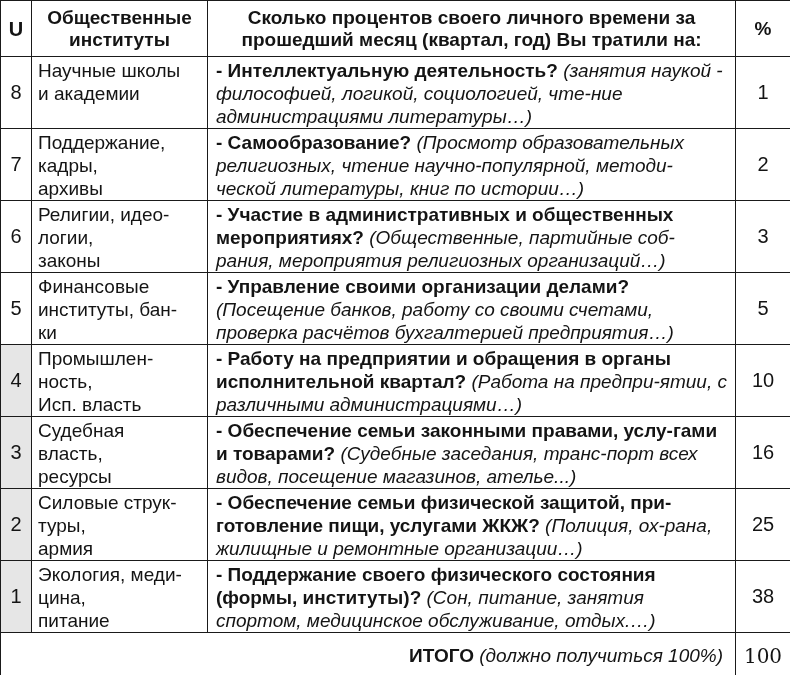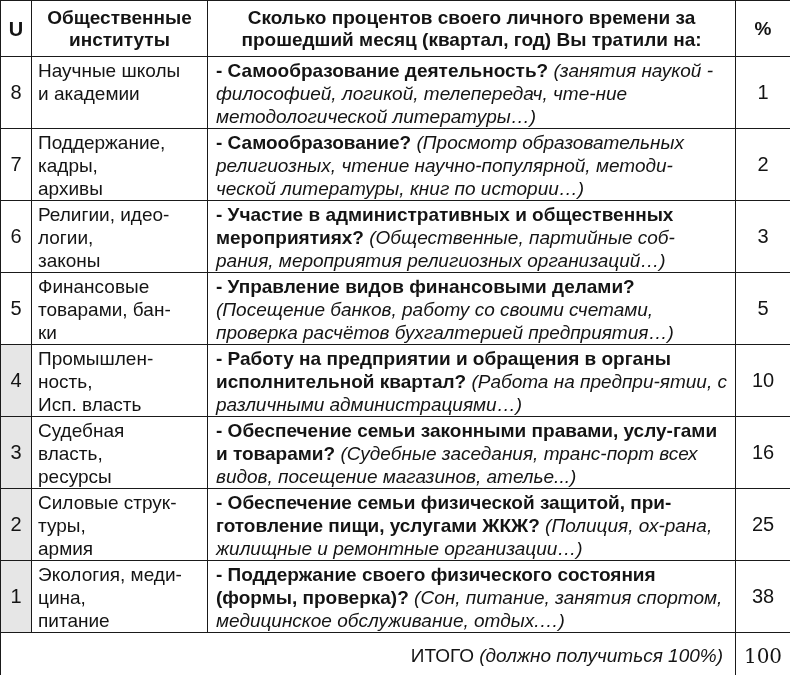--- a/index.html
+++ b/index.html
@@ -17,21 +17,21 @@
     th.h-u { font-size: 20px; }
     th.h-desc { padding: 0 4px; }
     td.u { text-align: center; font-size: 20px; }
     td.u.shaded { background: #e6e6e6; }
     td.inst { font-size: 19px; line-height: 23px; padding: 0 16px 0 6px; white-space: pre-line; vertical-align: top; padding-top: 2px; }
     td.desc { font-size: 19px; line-height: 23px; padding: 0 6px 0 8px; vertical-align: top; padding-top: 2px; }
     td.desc .q { font-weight: bold; }
     td.desc .d { font-style: italic; }
     td.pct { text-align: center; font-size: 20px; }
     td.total-label { text-align: right; font-size: 19px; padding-right: 12px; }
-    td.total-label .tl { font-weight: normal; }
+    td.total-label .tl { font-weight: bold; }
     td.total-label .tn { font-style: italic; margin-top: 36px; }
     td.total-val { text-align: center; font-family: "DejaVu Serif", serif; font-size: 20px; }
   </style>
 </head>
 <body>
 
 <table class="tbl">
   <colgroup>
     <col class="c-u">
       <col class="c-inst">
@@ -43,21 +43,21 @@
     <th class="h-u">U</th>
     <th class="h-inst">Общественные институты</th>
     <th class="h-desc">Сколько процентов своего личного времени за прошедший месяц (квартал, год) Вы тратили на:</th>
     <th class="h-pct">%</th>
   </tr>
 
   <tr class="row">
     <td class="u">8</td>
     <td class="inst">Научные школы
  и академии</td>
-    <td class="desc"><span class="q">- Самообразование деятельность?</span> <span class="d">(занятия наукой - философией, логикой, телепередач, чте-ние методологической литературы…)</span></td>
+    <td class="desc"><span class="q">- Интеллектуальную деятельность?</span> <span class="d">(занятия наукой - философией, логикой, социологией, чте-ние администрациями литературы…)</span></td>
     <td class="pct">1</td>
   </tr>
 
   <tr class="row">
     <td class="u">7</td>
     <td class="inst">Поддержание,
 кадры,
 архивы</td>
     <td class="desc"><span class="q">- Самообразование?</span> <span class="d">(Просмотр образовательных религиозных, чтение научно-популярной, методи-ческой литературы, книг по истории…)</span></td>
     <td class="pct">2</td>
@@ -68,23 +68,23 @@
     <td class="inst">Религии, идео-
 логии,
 законы</td>
     <td class="desc"><span class="q">- Участие в административных и общественных мероприятиях?</span> <span class="d">(Общественные, партийные соб-рания, мероприятия религиозных организаций…)</span></td>
     <td class="pct">3</td>
   </tr>
 
   <tr class="row">
     <td class="u">5</td>
     <td class="inst">Финансовые
-товарами, бан-
+институты, бан-
 ки</td>
-    <td class="desc"><span class="q">- Управление видов финансовыми делами?</span> <span class="d">(Посещение банков, работу со своими счетами, проверка расчётов бухгалтерией предприятия…)</span></td>
+    <td class="desc"><span class="q">- Управление своими организации делами?</span> <span class="d">(Посещение банков, работу со своими счетами, проверка расчётов бухгалтерией предприятия…)</span></td>
     <td class="pct">5</td>
   </tr>
 
   <tr class="row">
     <td class="u shaded">4</td>
     <td class="inst">Промышлен-
 ность,
 Исп. власть</td>
     <td class="desc"><span class="q">- Работу на предприятии и обращения в органы исполнительной квартал?</span> <span class="d">(Работа на предпри-ятии, с различными администрациями…)</span></td>
     <td class="pct">10</td>
@@ -106,21 +106,21 @@
 армия</td>
     <td class="desc"><span class="q">- Обеспечение семьи физической защитой, при-готовление пищи, услугами ЖКЖ?</span> <span class="d">(Полиция, ох-рана, жилищные и ремонтные организации…)</span></td>
     <td class="pct">25</td>
   </tr>
 
   <tr class="row">
     <td class="u shaded">1</td>
     <td class="inst">Экология, меди-
 цина,
 питание</td>
-    <td class="desc"><span class="q">- Поддержание своего физического состояния (формы, проверка)?</span> <span class="d">(Сон, питание, занятия спортом, медицинское обслуживание, отдых.…)</span></td>
+    <td class="desc"><span class="q">- Поддержание своего физического состояния (формы, институты)?</span> <span class="d">(Сон, питание, занятия спортом, медицинское обслуживание, отдых.…)</span></td>
     <td class="pct">38</td>
   </tr>
 
   <tr class="total">
     <td class="total-label" colspan="3"><span class="tl">ИТОГО</span> <span class="tn">(должно получиться 100%)</span></td>
     <td class="total-val">100</td>
   </tr>
 </tbody>
   </table>
 

